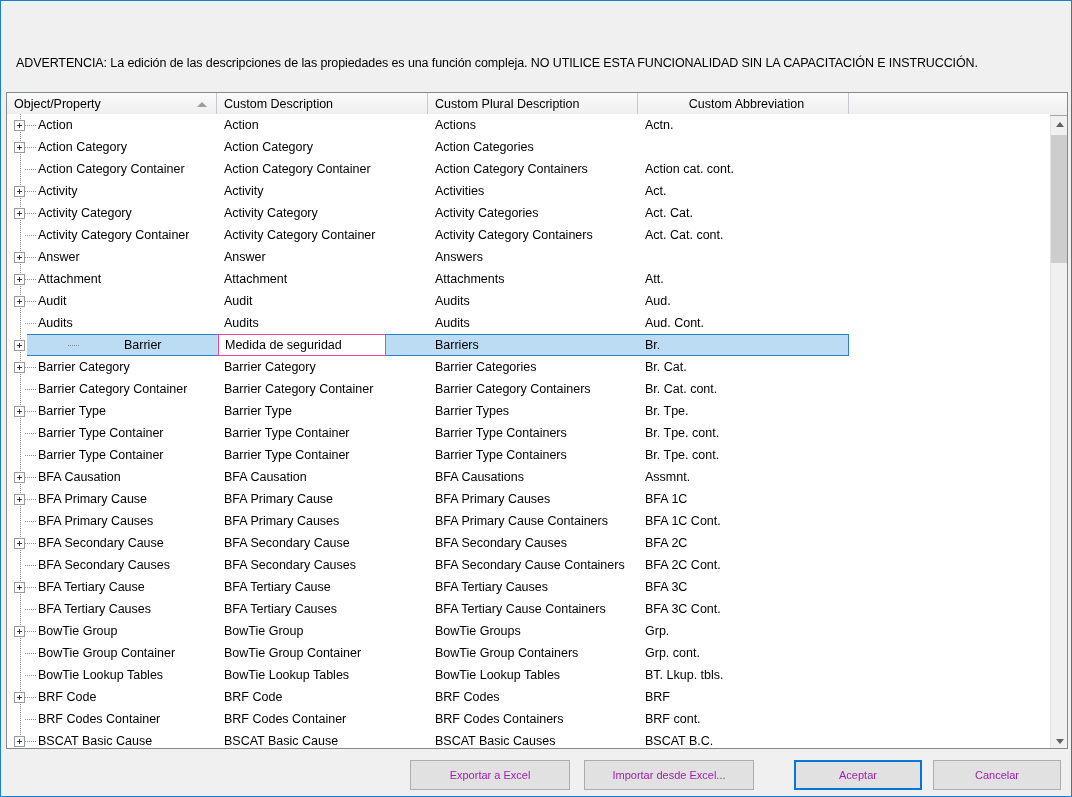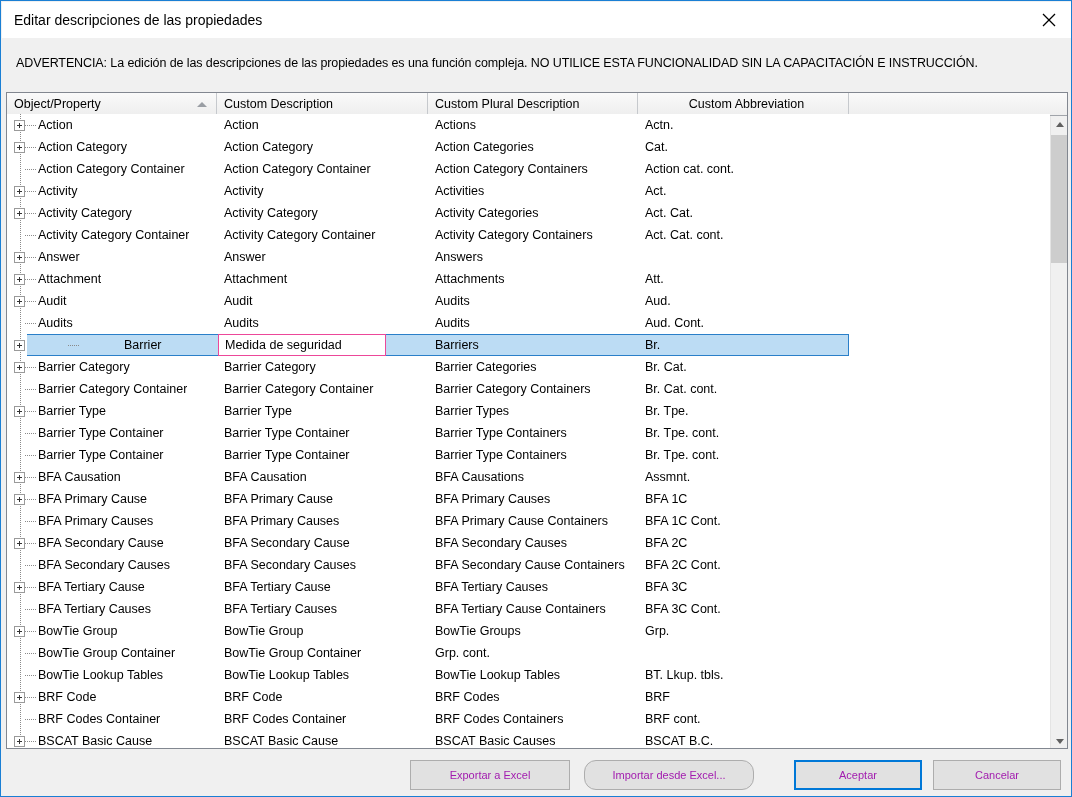--- a/index.html
+++ b/index.html
@@ -313,46 +313,34 @@
     font-size: 11px;
     color: #a21caf;
     display: flex;
     align-items: center;
     justify-content: center;
     margin-left: 14px;
     cursor: default;
     white-space: nowrap;
   }
   .btn.export { width: 160px; margin-left: 0; }
-  .btn.import { width: 170px; border-radius: 12px; }
+  .btn.import { width: 170px; }
   .btn.ok {
     width: 128px;
     margin-left: 40px;
     border: 2px solid #0078d7;
     background: #e1e1e1;
   }
   .btn.cancel { width: 128px; margin-left: 11px; }
 </style>
 </head>
 <body>
 
 <div id="app">
 
-  <div class="titlebar">
-    <div class="titlebar-text">Editar descripciones de las propiedades</div>
-    <div class="titlebar-spacer"></div>
-    <div class="close-btn">
-      <span>
-        <svg width="14" height="14" viewBox="0 0 14 14">
-          <line x1="1" y1="1" x2="13" y2="13" stroke="#000000" stroke-width="1.3"></line>
-          <line x1="13" y1="1" x2="1" y2="13" stroke="#000000" stroke-width="1.3"></line>
-        </svg>
-      </span>
-    </div>
-  </div>
 
   <div class="warning-band">
     <div class="warning-text">ADVERTENCIA: La edición de las descripciones de las propiedades es una función compleja. NO UTILICE ESTA FUNCIONALIDAD SIN LA CAPACITACIÓN E INSTRUCCIÓN.</div>
   </div>
 
   <div class="grid-wrap">
 
     <div class="grid-header">
       <div class="hcell c0">
         <span>Object/Property</span>
@@ -391,21 +379,20 @@
           <div class="tline"></div>
           <div class="cell c0">
             <div class="tree">
               <span class="expander"></span>
               <span class="connector"></span>
               <span class="node-label">Action Category</span>
             </div>
           </div>
           <div class="cell c1">Action Category</div>
           <div class="cell c2">Action Categories</div>
-          <div class="cell c3">Cat.</div>
           <div class="cell c4"></div>
         </div>
         <div class="row">
           <div class="tline"></div>
           <div class="cell c0">
             <div class="tree">
               <span class="expander-blank"></span>
               <span class="connector"></span>
               <span class="node-label">Action Category Container</span>
             </div>
@@ -713,20 +700,21 @@
         <div class="row">
           <div class="tline"></div>
           <div class="cell c0">
             <div class="tree">
               <span class="expander-blank"></span>
               <span class="connector"></span>
               <span class="node-label">BowTie Group Container</span>
             </div>
           </div>
           <div class="cell c1">BowTie Group Container</div>
+          <div class="cell c2">BowTie Group Containers</div>
           <div class="cell c3">Grp. cont.</div>
           <div class="cell c4"></div>
         </div>
         <div class="row">
           <div class="tline"></div>
           <div class="cell c0">
             <div class="tree">
               <span class="expander-blank"></span>
               <span class="connector"></span>
               <span class="node-label">BowTie Lookup Tables</span>

